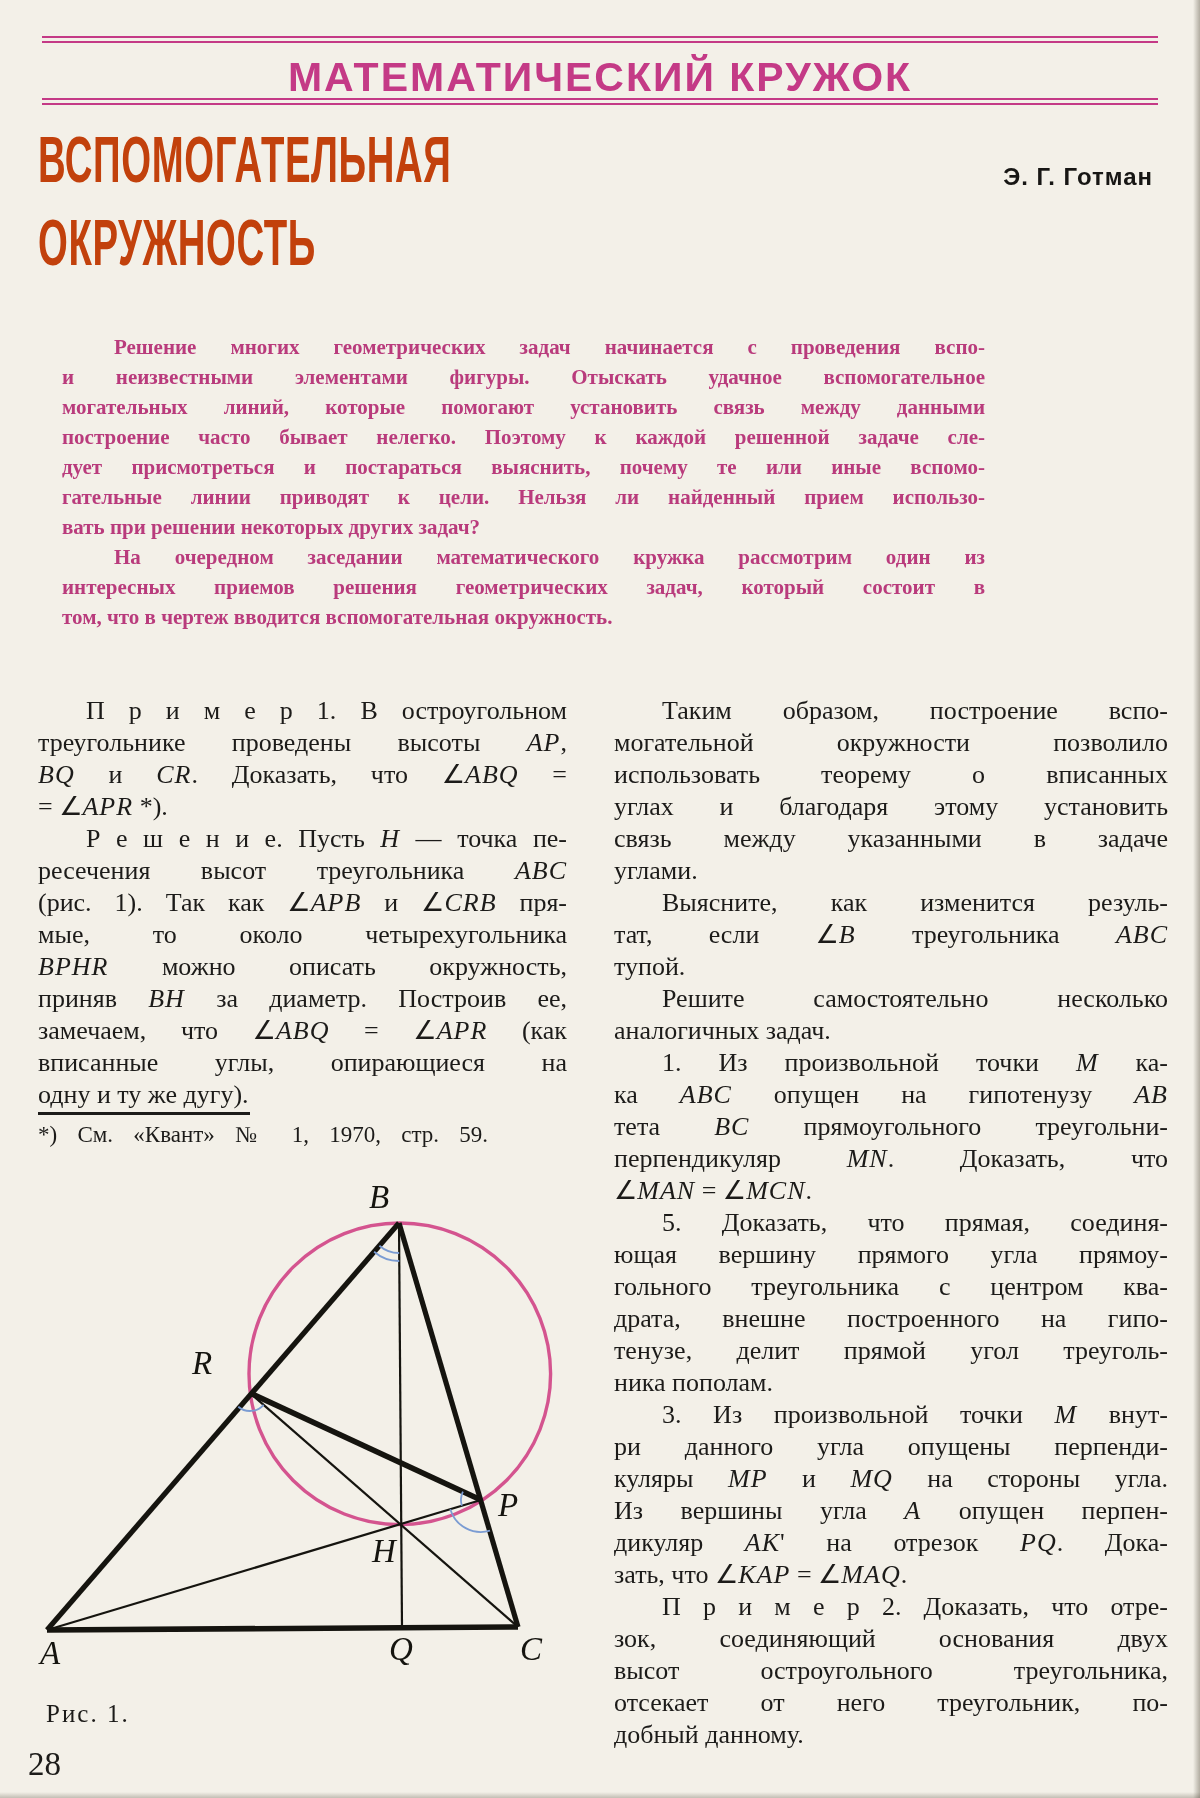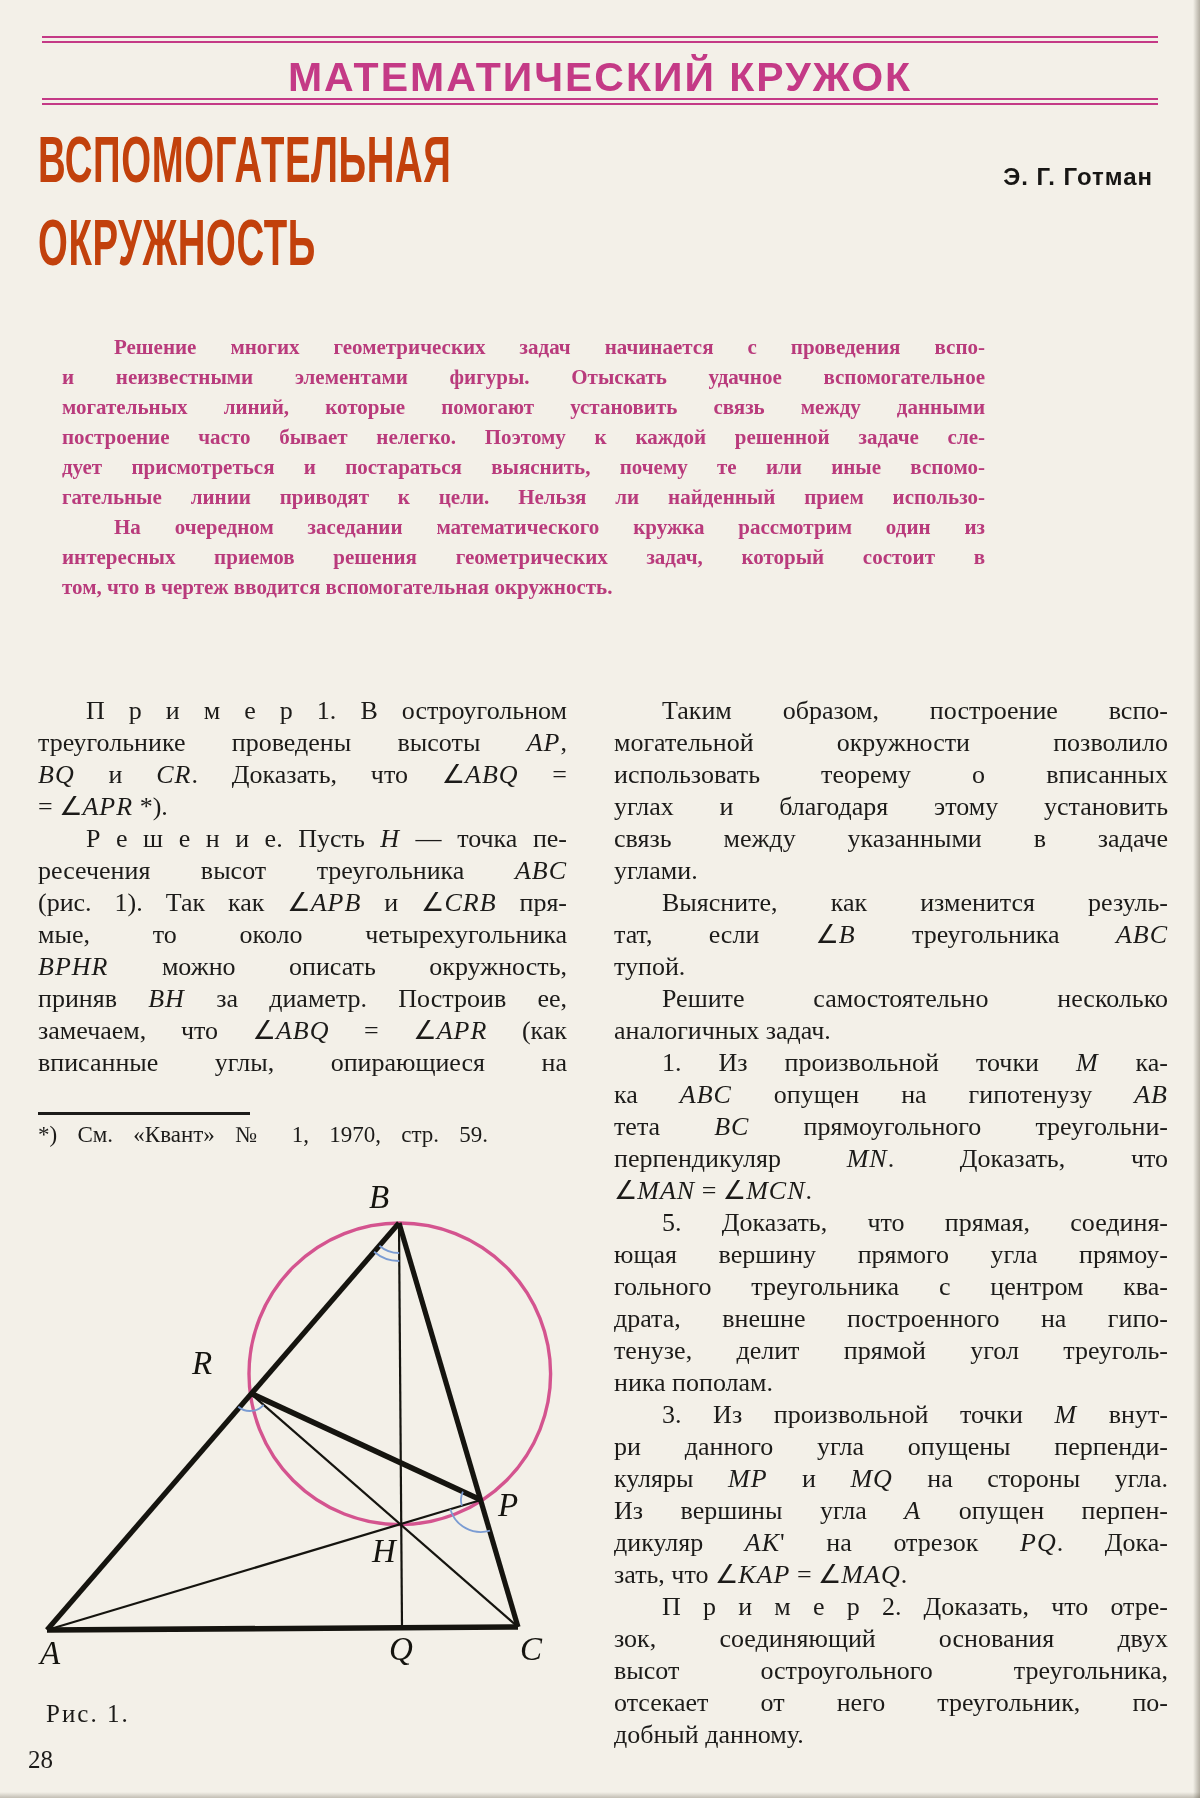--- a/index.html
+++ b/index.html
@@ -38,21 +38,21 @@
   .tline.last{text-align-last:left;}
   .math{font-style:italic;letter-spacing:1px;}
   
   .fn-rule{position:absolute;left:38px;top:1112px;width:212px;height:2.5px;background:#1c1b19;}
   .footnote{position:absolute;left:38px;top:1121px;width:450px;
             font-size:23px;line-height:28px;text-align:justify;text-align-last:justify;}
   
   .figure{position:absolute;left:20px;top:1178px;width:550px;height:500px;}
   .figure text{font-family:"Liberation Serif",serif;font-style:italic;font-size:33px;fill:#15140f;}
   .figure-caption{position:absolute;left:46px;top:1700px;font-size:25px;letter-spacing:2px;}
-  .page-number{position:absolute;left:28px;top:1746px;font-size:25px;}
+  .page-number{position:absolute;left:28px;top:1746px;font-size:33px;}
   
   .edge-right{position:absolute;top:0;right:0;width:7px;height:100%;
               background:linear-gradient(to right,rgba(70,62,45,0),rgba(70,62,45,0.38));}
   .edge-bottom{position:absolute;left:0;bottom:0;width:100%;height:6px;
                background:linear-gradient(to bottom,rgba(70,62,45,0),rgba(70,62,45,0.28));}
 </style>
 </head>
 <body>
 
 <div>
@@ -67,38 +67,40 @@
     </h1>
   <div class="author">Э. Г. Готман</div>
 
   <div class="intro">
       <div class="tline ind">Решение многих геометрических задач начинается с проведения вспо-</div>
       <div class="tline">и неизвестными элементами фигуры. Отыскать удачное вспомогательное</div>
       <div class="tline">могательных линий, которые помогают установить связь между данными</div>
       <div class="tline">построение часто бывает нелегко. Поэтому к каждой решенной задаче сле-</div>
       <div class="tline">дует присмотреться и постараться выяснить, почему те или иные вспомо-</div>
       <div class="tline">гательные линии приводят к цели. Нельзя ли найденный прием использо-</div>
+      <div class="tline last">вать при решении некоторых других задач?</div>
       <div class="tline ind">На очередном заседании математического кружка рассмотрим один из</div>
       <div class="tline">интересных приемов решения геометрических задач, который состоит в</div>
       <div class="tline last">том, что в чертеж вводится вспомогательная окружность.</div>
     </div>
 
   <div class="col left">
       <div class="tline ind">П р и м е р 1. В остроугольном</div>
       <div class="tline">треугольнике проведены высоты <span class="math">AP</span>,</div>
       <div class="tline"><span class="math">BQ</span> и <span class="math">CR</span>. Доказать, что ∠<span class="math">ABQ</span> =</div>
       <div class="tline last">= ∠<span class="math">APR</span> *).</div>
       <div class="tline ind">Р е ш е н и е. Пусть <span class="math">H</span> — точка пе-</div>
       <div class="tline">ресечения высот треугольника <span class="math">ABC</span></div>
       <div class="tline">(рис. 1). Так как ∠<span class="math">APB</span> и ∠<span class="math">CRB</span> пря-</div>
       <div class="tline">мые, то около четырехугольника</div>
       <div class="tline"><span class="math">BPHR</span> можно описать окружность,</div>
       <div class="tline">приняв <span class="math">BH</span> за диаметр. Построив ее,</div>
       <div class="tline">замечаем, что ∠<span class="math">ABQ</span> = ∠<span class="math">APR</span> (как</div>
       <div class="tline">вписанные углы, опирающиеся на</div>
+      <div class="tline last">одну и ту же дугу).</div>
     </div>
   <div class="col right">
       <div class="tline ind">Таким образом, построение вспо-</div>
       <div class="tline">могательной окружности позволило</div>
       <div class="tline">использовать теорему о вписанных</div>
       <div class="tline">углах и благодаря этому установить</div>
       <div class="tline">связь между указанными в задаче</div>
       <div class="tline last">углами.</div>
       <div class="tline ind">Выясните, как изменится резуль-</div>
       <div class="tline">тат, если ∠<span class="math">B</span> треугольника <span class="math">ABC</span></div>

